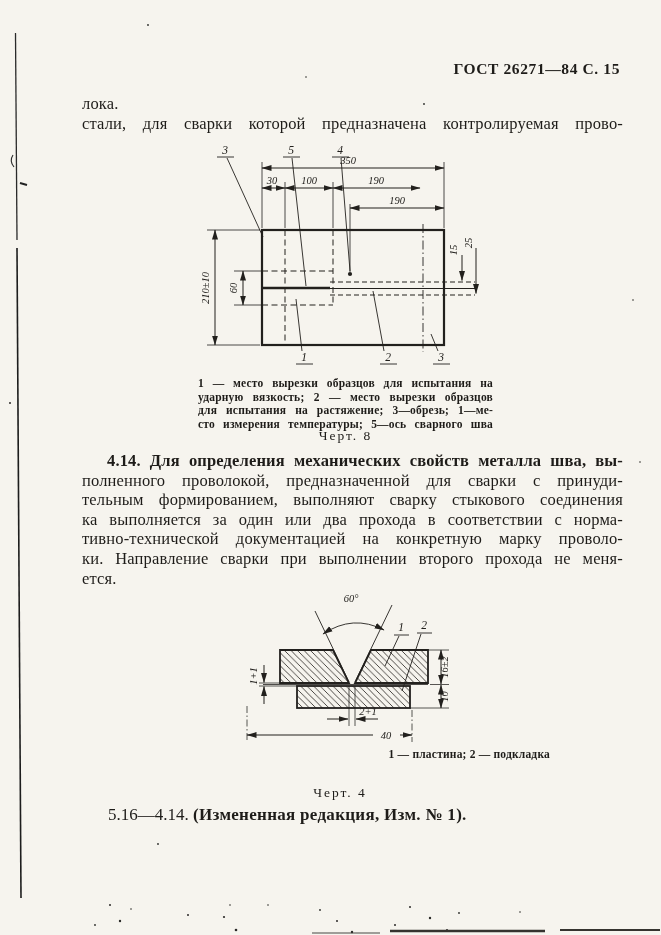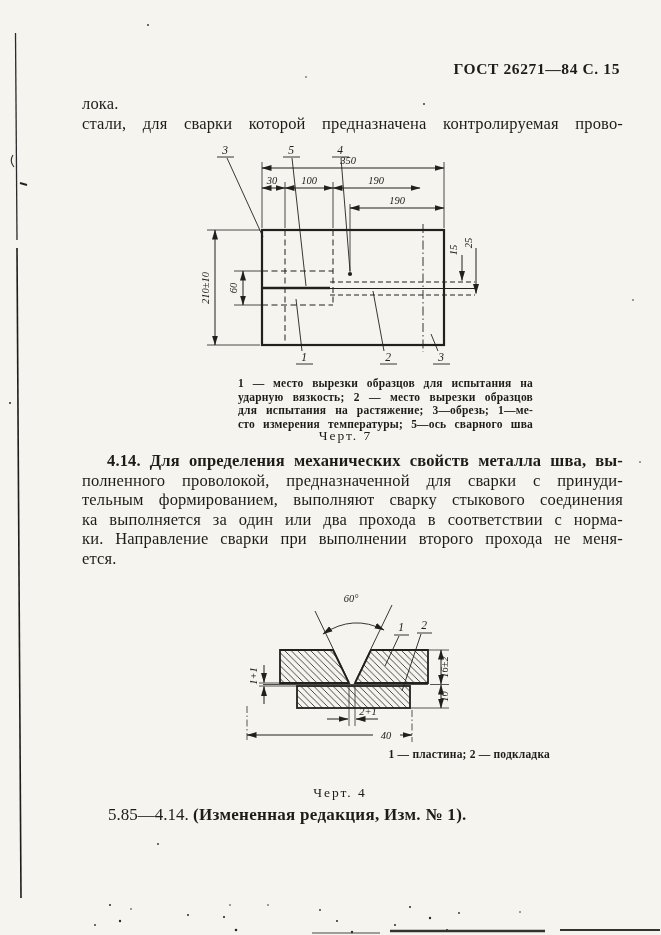--- a/index.html
+++ b/index.html
@@ -107,33 +107,34 @@
   <g>
     <text class="callt" x="95" y="14" text-anchor="middle">3</text>
     <text class="callt" x="161" y="14" text-anchor="middle">5</text>
     <text class="callt" x="210" y="14" text-anchor="middle">4</text>
     <text class="callt" x="174" y="221" text-anchor="middle">1</text>
     <text class="callt" x="258" y="221" text-anchor="middle">2</text>
     <text class="callt" x="311" y="221" text-anchor="middle">3</text>
   </g>
 </svg>
 
-<div class="abs cap" style="left:198px;top:377px;width:295px;margin-left:40px;">
+<div class="abs cap" style="left:198px;top:377px;width:295px;">
   <div class="jline">1 — место вырезки образцов для испытания на</div>
   <div class="jline">ударную вязкость; 2 — место вырезки образцов</div>
   <div class="jline">для испытания на растяжение; 3—обрезь; 1—ме-</div>
   <div class="jline">сто измерения температуры; 5—ось сварного шва</div>
 </div>
-<div class="abs figlabel" style="left:198px;top:428px;width:295px;">Черт. 7</div>
+<div class="abs figlabel" style="left:198px;top:428px;width:295px;">Черт. 8</div>
 
 <div class="abs bodytext" style="top:451px;">
   <div class="jline indent">4.14. Для определения механических свойств металла шва, вы-</div>
   <div class="jline">полненного проволокой, предназначенной для сварки с принуди-</div>
   <div class="jline">тельным формированием, выполняют сварку стыкового соединения</div>
   <div class="jline">ка выполняется за один или два прохода в соответствии с норма-</div>
+  <div class="jline">тивно-технической документацией на конкретную марку проволо-</div>
   <div class="jline">ки. Направление сварки при выполнении второго прохода не меня-</div>
   <div class="jline last">ется.</div>
 </div>
 
 <svg class="abs" style="left:235px;top:588px;" width="240" height="175" viewBox="0 0 240 175">
   <defs>
     <pattern id="hatch" width="6.5" height="6.5" patternUnits="userSpaceOnUse">
       <path d="M-1,-1 L7.5,7.5" stroke="#3a3733" stroke-width="0.9"></path>
     </pattern>
   </defs>
@@ -182,21 +183,21 @@
     <text class="dimt" x="213" y="108.5" text-anchor="middle" transform="rotate(-90 213 108.5)">10</text>
     <text class="dimt" x="133" y="127" text-anchor="middle">2+1</text>
     <text class="dimt" x="151" y="150.5" text-anchor="middle">40</text>
   </g>
 </svg>
 
 <div class="abs cap" style="left:130px;top:748px;width:420px;text-align:right;">1 — пластина; 2 — подкладка</div>
 <div class="abs figlabel" style="left:130px;top:785px;width:420px;">Черт. 4</div>
 
 <div class="abs footer">
-  <span>5.85—4.14.</span>
+  <span>5.16—4.14.</span>
   <span class="note">(Измененная редакция, Изм. № 1).</span>
 </div>
 
 <svg class="abs" style="left:0;top:0;pointer-events:none;" width="661" height="935" viewBox="0 0 661 935">
   <g>
     <path d="M15.5,33 L17,240" stroke="#2a2a2a" stroke-width="1.3" fill="none"></path>
     <path d="M17,248 L21,898" stroke="#1d1d1d" stroke-width="1.6" fill="none"></path>
     <path d="M13,155 q-4,6 1,12" stroke="#2a2a2a" stroke-width="1.1" fill="none"></path>
     <path d="M20,183 l7,2" stroke="#222" stroke-width="2"></path>
   </g>

